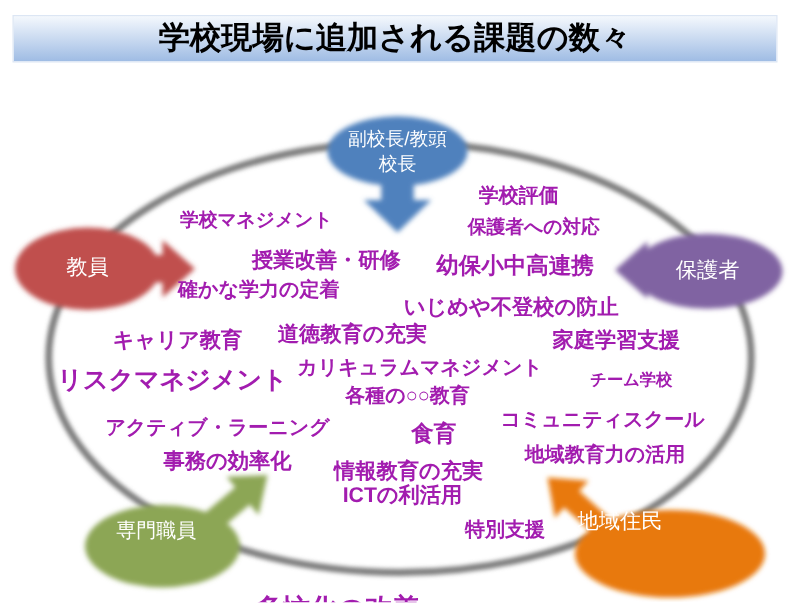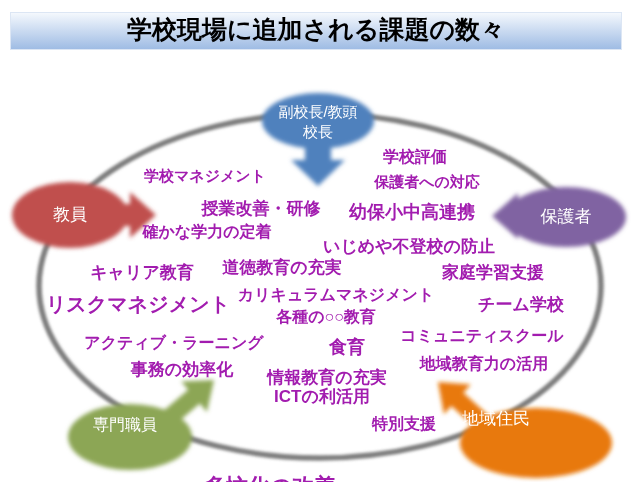--- a/index.html
+++ b/index.html
@@ -99,21 +99,21 @@
       <div class="topic" style="left: 427px; top: 182px; font-size: 15px;">保護者への対応</div>
       <div class="topic" style="left: 261px; top: 208px; font-size: 17px;">授業改善・研修</div>
       <div class="topic" style="left: 412px; top: 212px; font-size: 18px;">幼保小中高連携</div>
       <div class="topic" style="left: 207px; top: 232px; font-size: 16px;">確かな学力の定着</div>
       <div class="topic" style="left: 409px; top: 246px; font-size: 17px;">いじめや不登校の防止</div>
       <div class="topic" style="left: 142px; top: 272px; font-size: 17px;">キャリア教育</div>
       <div class="topic" style="left: 282px; top: 267px; font-size: 17px;">道徳教育の充実</div>
       <div class="topic" style="left: 493px; top: 272px; font-size: 17px;">家庭学習支援</div>
       <div class="topic" style="left: 138px; top: 304px; font-size: 20px;">リスクマネジメント</div>
       <div class="topic" style="left: 336px; top: 295px; font-size: 16px;">カリキュラムマネジメント</div>
-      <div class="topic" style="left: 505px; top: 304px; font-size: 17px; margin-left: 16px;">チーム学校</div>
+      <div class="topic" style="left: 505px; top: 304px; font-size: 13px;">チーム学校</div>
       <div class="topic" style="left: 326px; top: 317px; font-size: 16px;">各種の○○教育</div>
       <div class="topic" style="left: 482px; top: 336px; font-size: 16px;">コミュニティスクール</div>
       <div class="topic" style="left: 174px; top: 343px; font-size: 16px;">アクティブ・ラーニング</div>
       <div class="topic" style="left: 347px; top: 347px; font-size: 18px;">食育</div>
       <div class="topic" style="left: 484px; top: 364px; font-size: 16px;">地域教育力の活用</div>
       <div class="topic" style="left: 182px; top: 369px; font-size: 17px;">事務の効率化</div>
       <div class="topic" style="left: 327px; top: 377px; font-size: 17px;">情報教育の充実</div>
       <div class="topic" style="left: 322px; top: 396px; font-size: 17px;">ICTの利活用</div>
       <div class="topic" style="left: 270px; top: 439px; font-size: 22px; margin-top: 48px;">多忙化の改善</div>
       <div class="topic" style="left: 404px; top: 424px; font-size: 16px;">特別支援</div>

